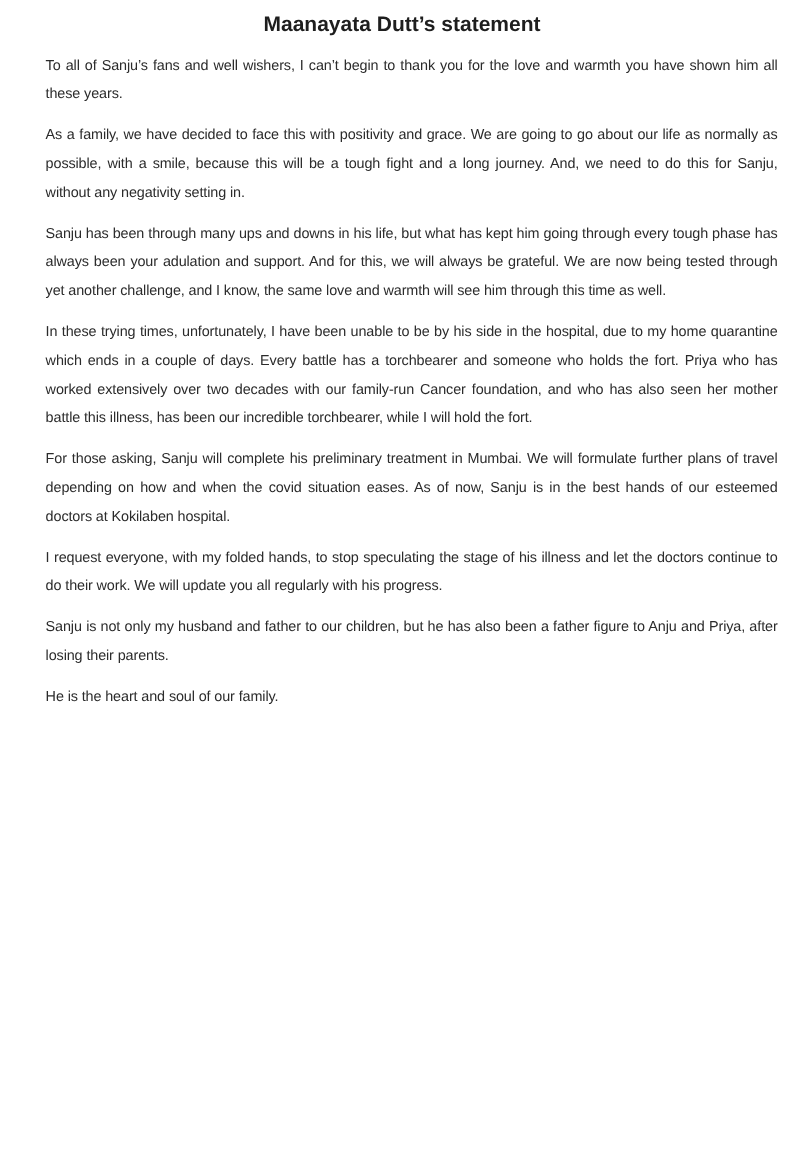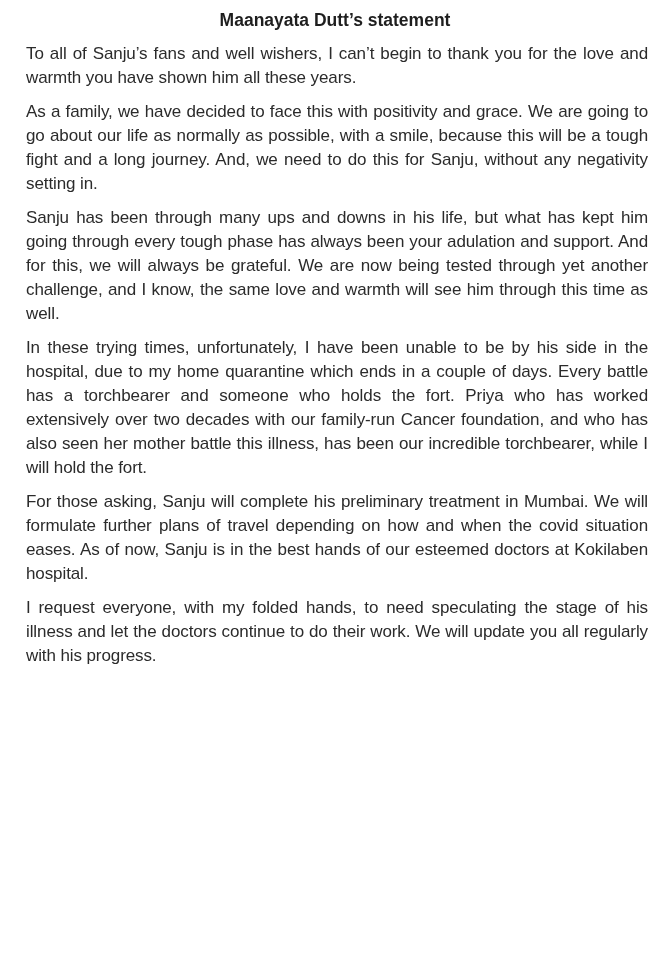--- a/index.html
+++ b/index.html
@@ -14,31 +14,33 @@
     }
     .title {
       text-align: center;
       font-weight: bold;
       font-size: 17.5px;
       line-height: 24px;
       margin: 0 0 10px 0;
       color: #1e1e1e;
     }
     .para {
-      font-size: 17px;
+      font-size: 12px;
       line-height: 24px;
-      margin: 0 0 10px 4px;
+      margin: 0 0 10px 16px;
       text-align: justify;
       letter-spacing: -0.1px;
     }
   </style>
 </head>
 <body>
 
 <div class="page">
   <h1 class="title">Maanayata Dutt’s statement</h1>
   <p class="para">To all of Sanju’s fans and well wishers, I can’t begin to thank you for the love and warmth you have shown him all these years.</p>
   <p class="para">As a family, we have decided to face this with positivity and grace. We are going to go about our life as normally as possible, with a smile, because this will be a tough fight and a long journey. And, we need to do this for Sanju, without any negativity setting in.</p>
   <p class="para">Sanju has been through many ups and downs in his life, but what has kept him going through every tough phase has always been your adulation and support. And for this, we will always be grateful. We are now being tested through yet another challenge, and I know, the same love and warmth will see him through this time as well.</p>
   <p class="para">In these trying times, unfortunately, I have been unable to be by his side in the hospital, due to my home quarantine which ends in a couple of days. Every battle has a torchbearer and someone who holds the fort. Priya who has worked extensively over two decades with our family-run Cancer foundation, and who has also seen her mother battle this illness, has been our incredible torchbearer, while I will hold the fort.</p>
   <p class="para">For those asking, Sanju will complete his preliminary treatment in Mumbai. We will formulate further plans of travel depending on how and when the covid situation eases. As of now, Sanju is in the best hands of our esteemed doctors at Kokilaben hospital.</p>
-  <p class="para">I request everyone, with my folded hands, to need speculating the stage of his illness and let the doctors continue to do their work. We will update you all regularly with his progress.</p>
+  <p class="para">I request everyone, with my folded hands, to stop speculating the stage of his illness and let the doctors continue to do their work. We will update you all regularly with his progress.</p>
+  <p class="para">Sanju is not only my husband and father to our children, but he has also been a father figure to Anju and Priya, after losing their parents.</p>
+  <p class="para">He is the heart and soul of our family.</p>
 </div>
 
 </body></html>

